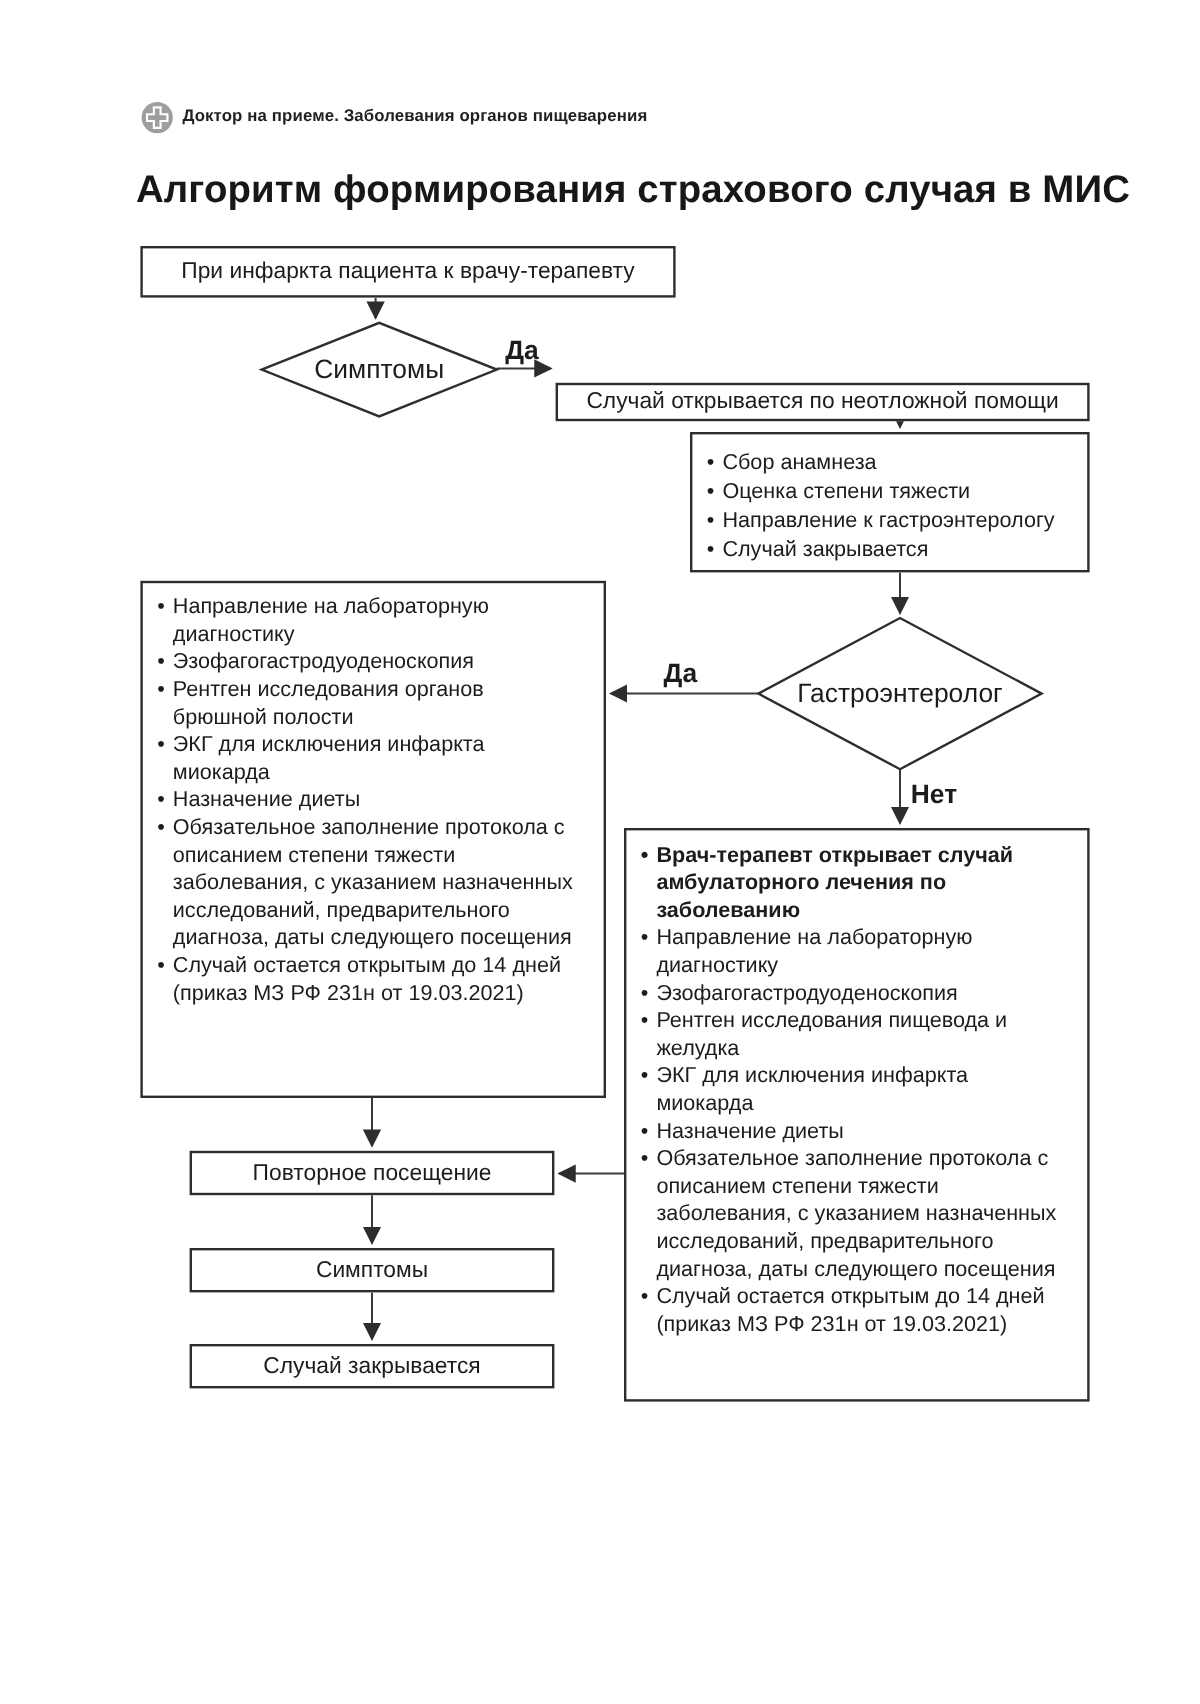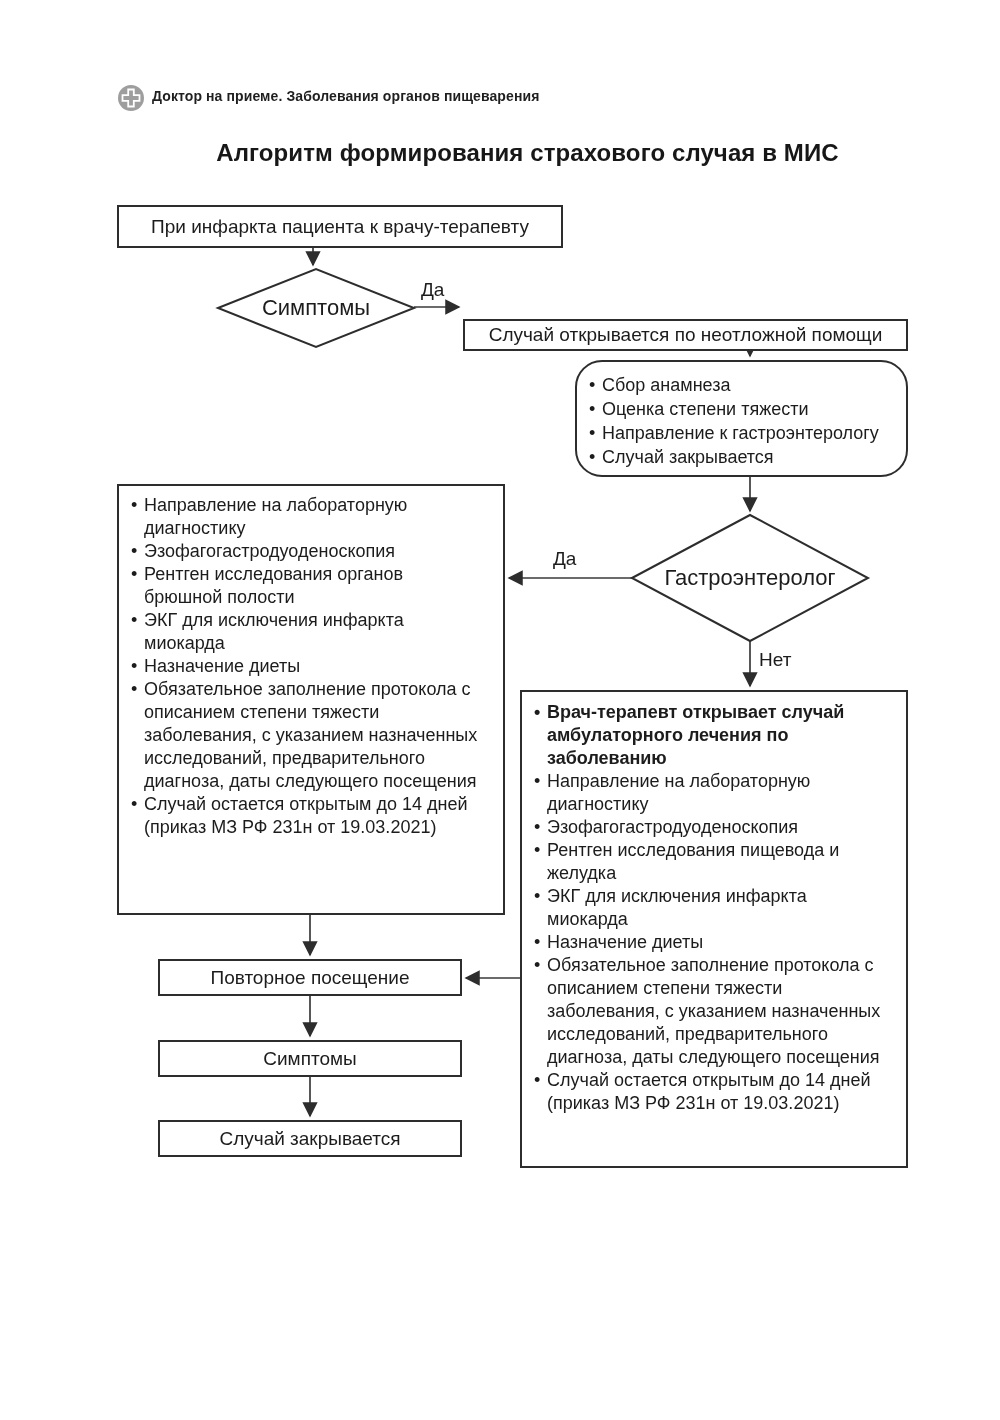--- a/index.html
+++ b/index.html
@@ -8,39 +8,39 @@
     font-family:"Liberation Sans", sans-serif; color:#1c1c1c; overflow:hidden;
   }
   .arrows { position:absolute; left:0; top:0; z-index:1; }
   .brand {
     position:absolute; left:152px; top:88px; font-size:14px; font-weight:bold;
     color:#1f1f1f; letter-spacing:0.1px;
   }
   .logo { position:absolute; left:117px; top:84px; width:28px; height:28px; }
   .title {
     position:absolute; left:55px; top:139px; width:945px; text-align:center;
-    font-size:24px; font-weight:bold; color:#171717; letter-spacing:0.1px;
+    font-size:32px; font-weight:bold; color:#171717; letter-spacing:0.1px;
   }
   .box {
     position:absolute; z-index:2; background:#ffffff; border:2px solid #2d2d2d;
     box-sizing:border-box; display:flex; align-items:center; justify-content:center;
     text-align:center; font-size:19px; color:#1c1c1c;
   }
   .listbox {
     position:absolute; z-index:2; background:#ffffff; border:2px solid #2d2d2d;
     box-sizing:border-box; font-size:18px; line-height:23px; color:#1c1c1c;
   }
   .listbox .li { position:relative; padding-left:14px; }
   .listbox .li::before { content:"\2022"; position:absolute; left:1px; }
   .li.bold { font-weight:bold; }
   .diamond-label {
     position:absolute; z-index:3; transform:translate(-50%,-50%);
     font-size:22px; white-space:nowrap;
   }
-  .edge-label { position:absolute; z-index:3; font-size:19px; white-space:nowrap; }
+  .edge-label { position:absolute; z-index:3; font-size:22px; white-space:nowrap;font-weight:bold; }
 </style>
 </head>
 <body>
 
 <div class="canvas">
 
   <svg class="arrows" width="1000" height="1420">
     <defs>
       <marker id="ah" viewBox="0 0 10 10" refX="9" refY="5" markerWidth="9" markerHeight="9" orient="auto-start-reverse">
         <path d="M0,0 L10,5 L0,10 z" fill="#2d2d2d"></path>
@@ -73,21 +73,21 @@
   <div class="brand">Доктор на приеме. Заболевания органов пищеварения</div>
   <div class="title">Алгоритм формирования страхового случая в МИС</div>
 
   <div class="box" style="left:117px; top:205px; width:446px; height:43px;">При инфаркта пациента к врачу-терапевту</div>
 
   <div class="diamond-label" style="left:316px; top:308px;">Симптомы</div>
   <div class="edge-label" style="left:421px; top:279px;">Да</div>
 
   <div class="box" style="left:463px; top:283px; width:445px; height:32px;margin-top:36px;">Случай открывается по неотложной помощи</div>
 
-  <div class="listbox" style="left:575px; top:360px; width:333px; height:117px; padding:11px 8px 0 11px; line-height:24px;border-radius:27px;">
+  <div class="listbox" style="left:575px; top:360px; width:333px; height:117px; padding:11px 8px 0 11px; line-height:24px;">
     <div class="li">Сбор анамнеза</div>
     <div class="li">Оценка степени тяжести</div>
     <div class="li">Направление к гастроэнтерологу</div>
     <div class="li">Случай закрывается</div>
   </div>
 
   <div class="diamond-label" style="left:750px; top:578px;">Гастроэнтеролог</div>
   <div class="edge-label" style="left:553px; top:548px;">Да</div>
   <div class="edge-label" style="left:759px; top:649px;">Нет</div>
 

